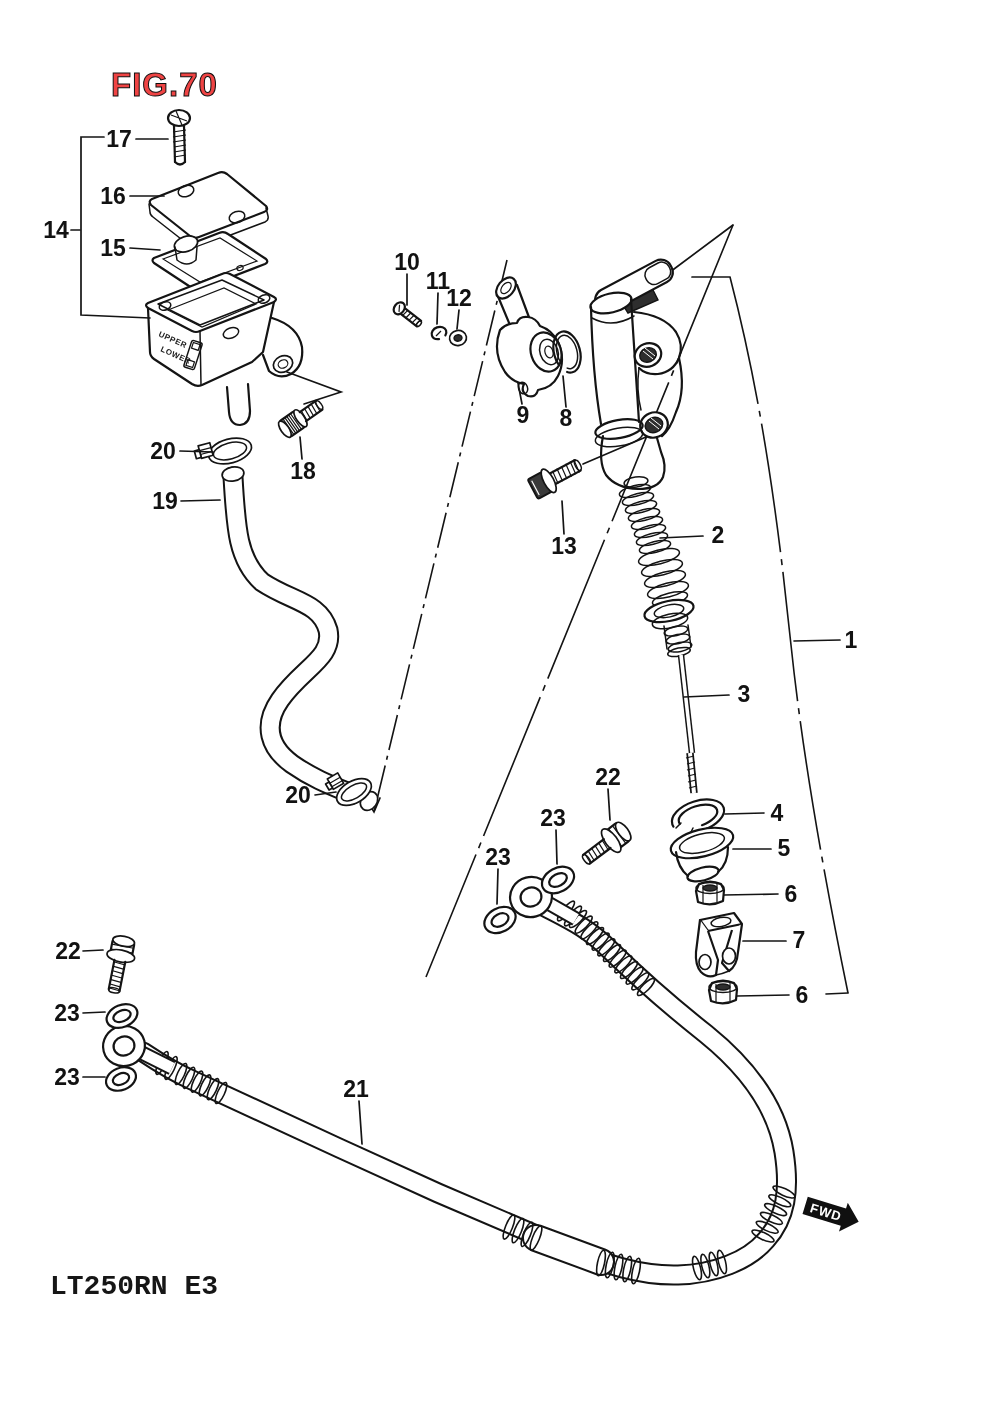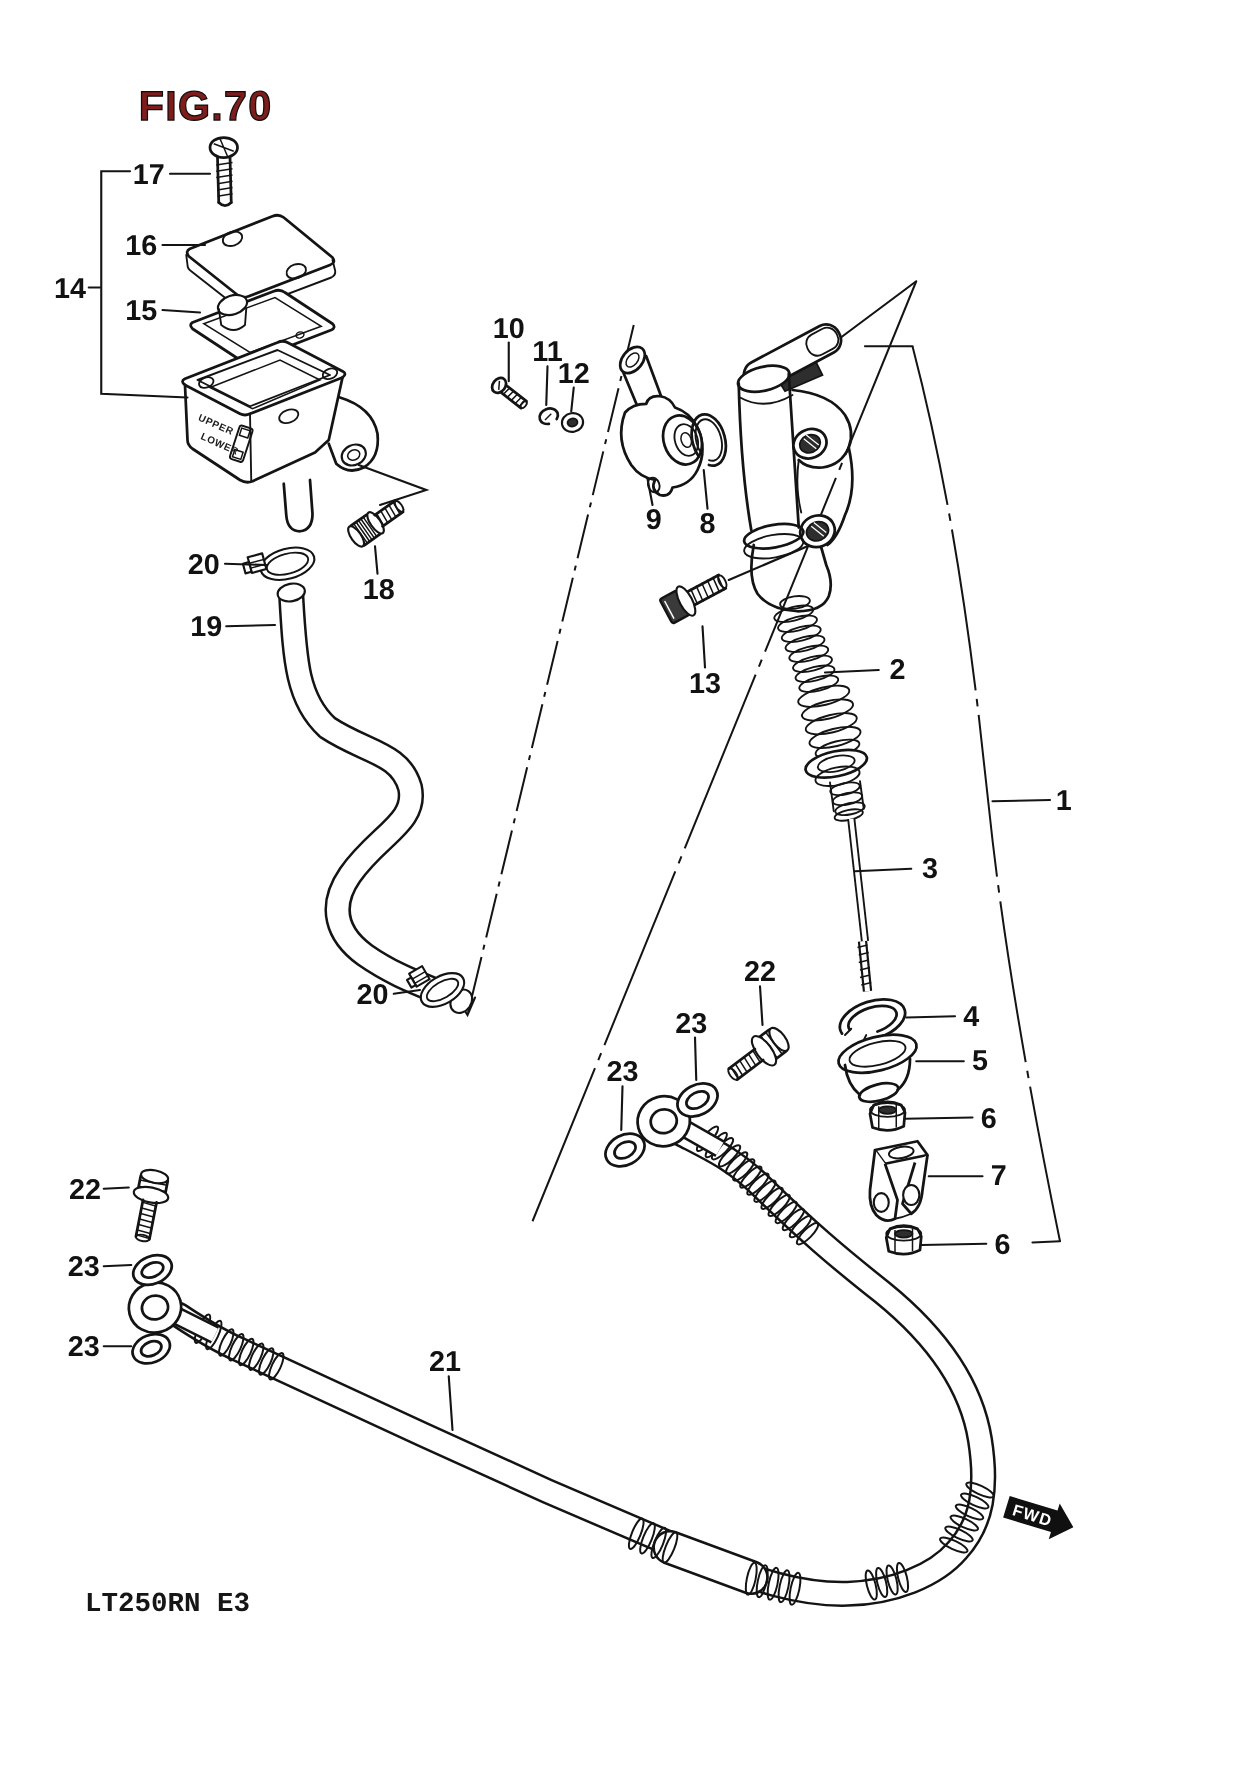--- a/index.html
+++ b/index.html
@@ -1,21 +1,21 @@
 <!DOCTYPE html>
 <html><head>
 <meta charset="utf-8">
 <style>
   html,body{margin:0;padding:0;background:#e8e8e8;}
   #page{position:relative;width:1000px;height:1417px;background:#ffffff;margin:0 auto;
         font-family:"Liberation Sans",sans-serif;overflow:hidden;}
   #fig-title{position:absolute;left:111px;top:66px;font-size:33px;font-weight:bold;
-        letter-spacing:1px;color:#7f1d1d;-webkit-text-stroke:1px #0d0d0d;}
+        letter-spacing:1px;color:#ef4444;-webkit-text-stroke:1px #0d0d0d;}
   #model-code{position:absolute;left:50px;top:1271px;font-family:"Liberation Mono",monospace;
-        font-size:22px;font-weight:bold;color:#161616;letter-spacing:0px;margin-left:18px;}
+        font-size:28px;font-weight:bold;color:#161616;letter-spacing:0px;}
   svg{position:absolute;left:0;top:0;}
   .ln{stroke:#141414;fill:none;stroke-width:1.7;stroke-linecap:round;}
   .dd{stroke:#141414;fill:none;stroke-width:1.6;stroke-dasharray:150 7 6 7;}
   .dd2{stroke:#141414;fill:none;stroke-width:1.6;stroke-dasharray:36 6 4 6;}
   .dd3{stroke:#141414;fill:none;stroke-width:1.6;stroke-dasharray:130 7 6 7;}
   .p2{stroke:#141414;fill:none;stroke-width:2.2;stroke-linejoin:round;stroke-linecap:round;}
   .p1{stroke:#141414;fill:none;stroke-width:1.5;stroke-linejoin:round;stroke-linecap:round;}
   .pt{stroke:#141414;fill:none;stroke-width:1.2;}
   .pw{stroke:#141414;fill:#fff;stroke-width:2.2;stroke-linejoin:round;}
   .pw1{stroke:#141414;fill:#fff;stroke-width:1.7;stroke-linejoin:round;}

